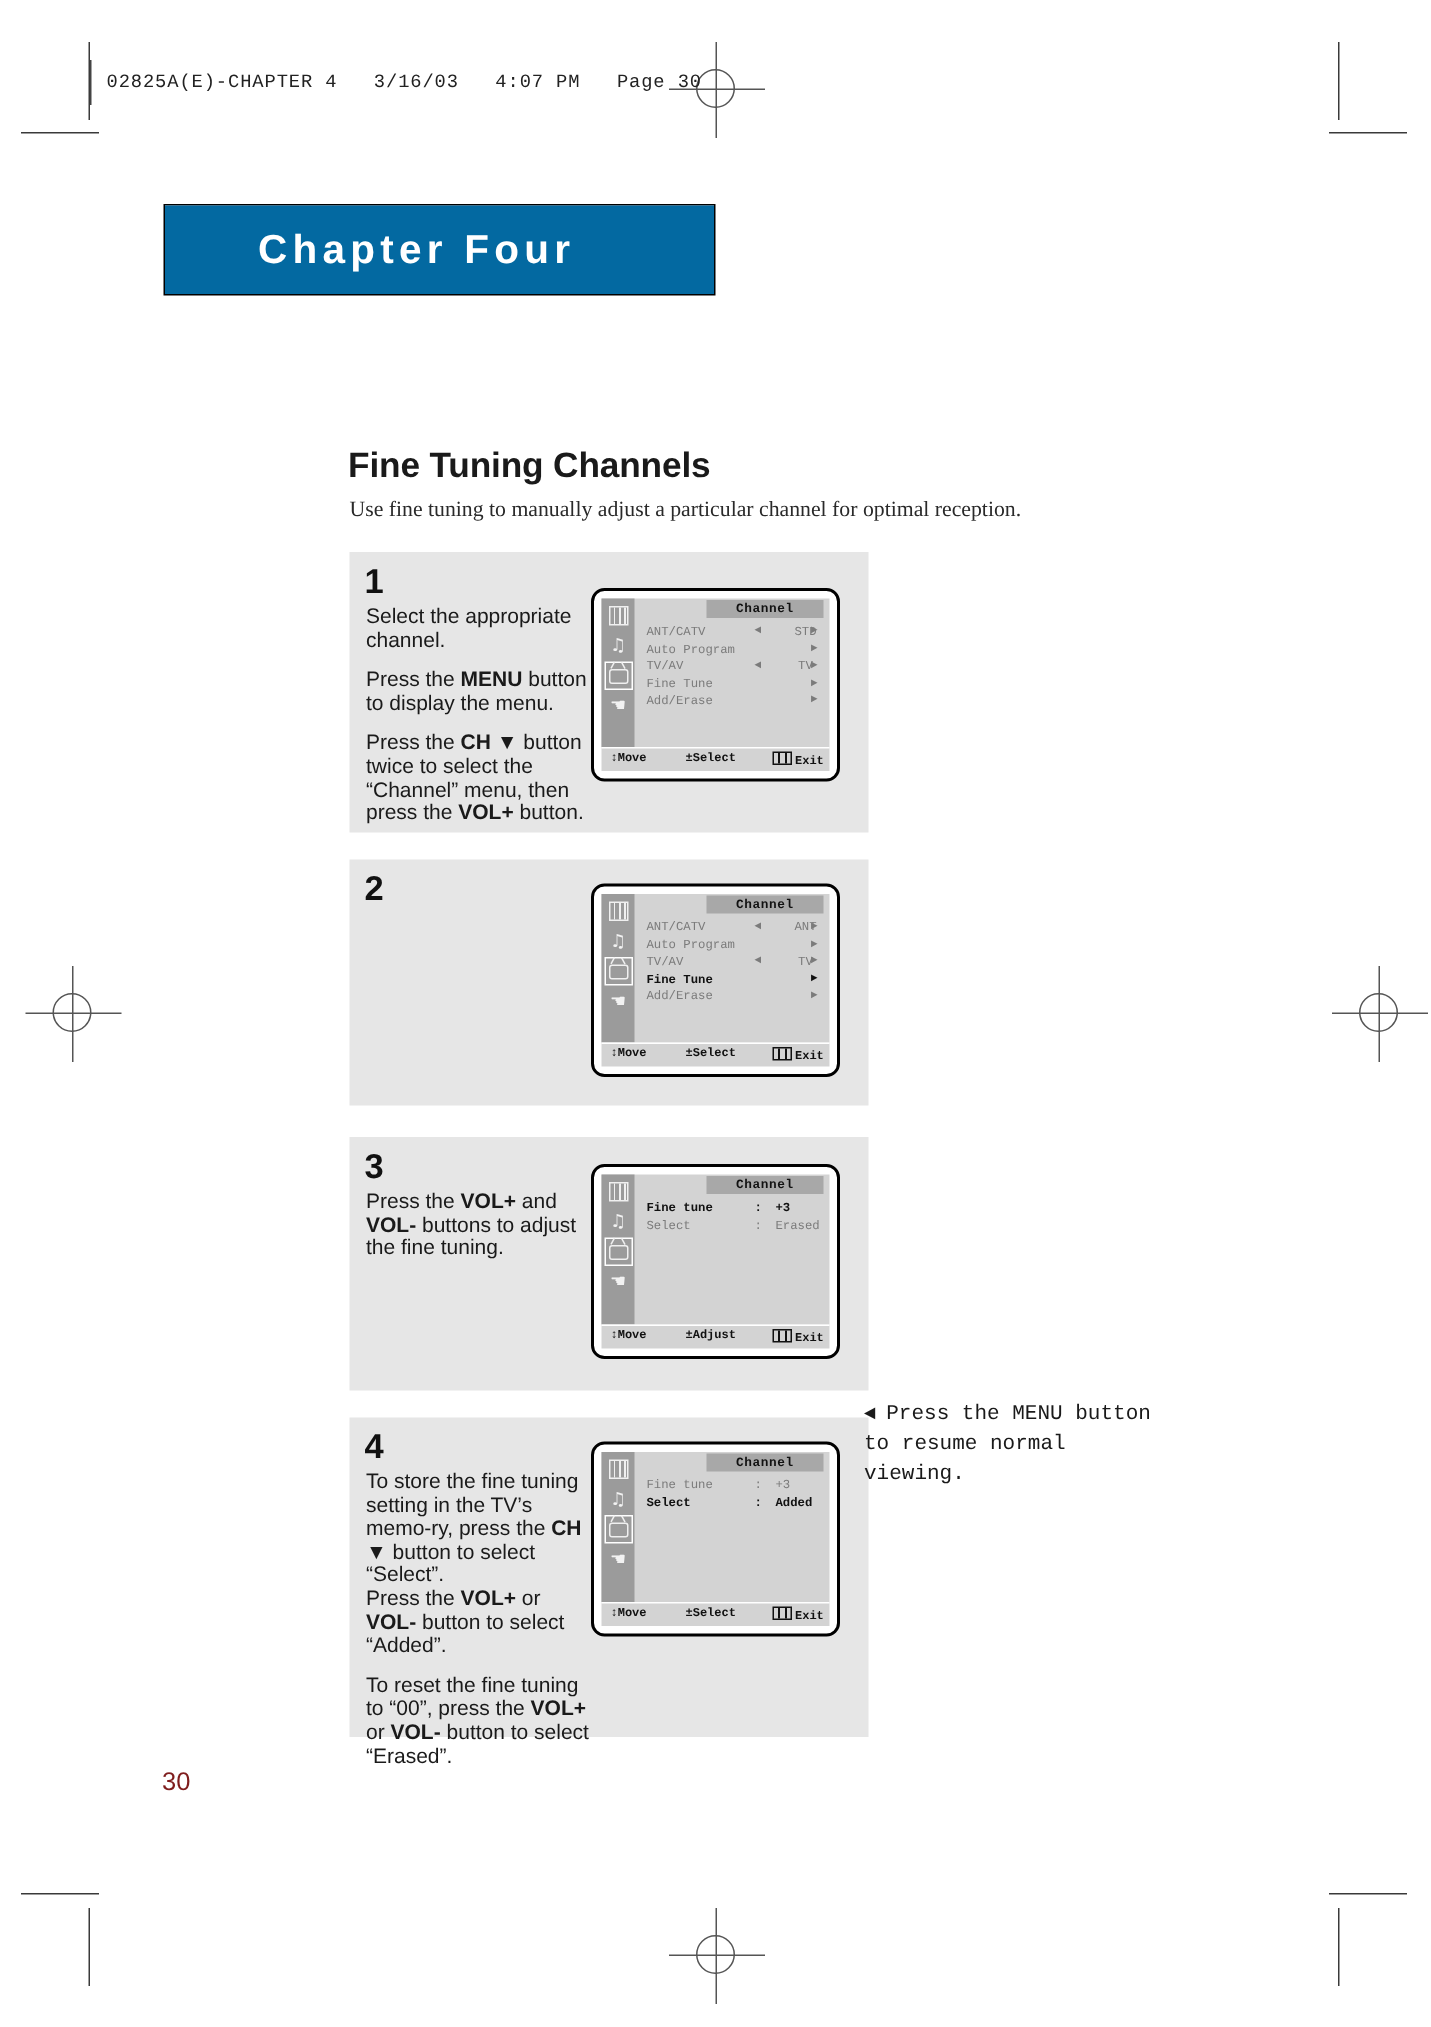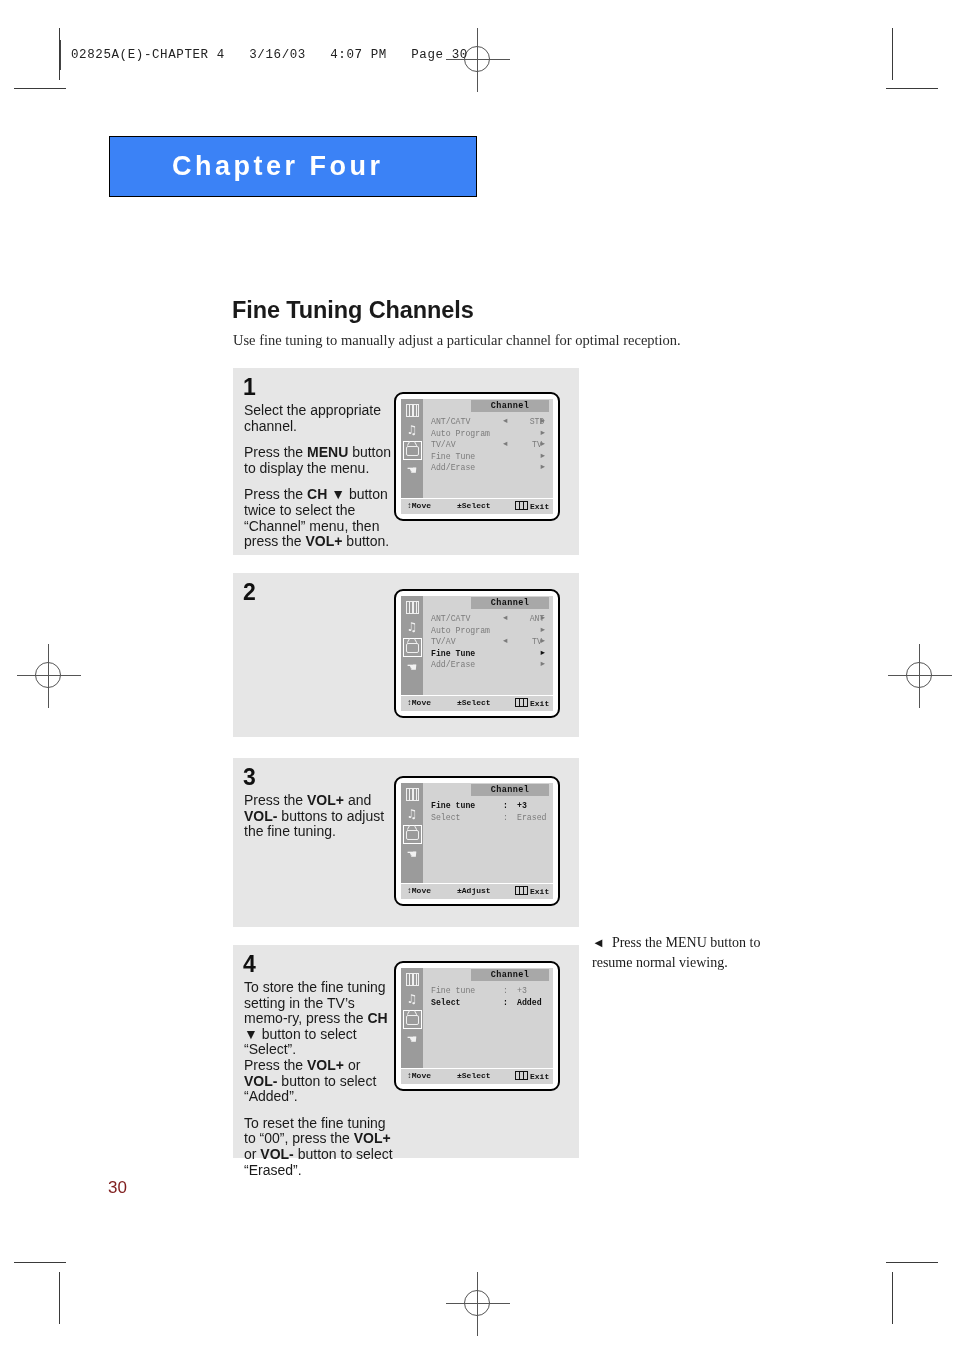--- a/index.html
+++ b/index.html
@@ -70,21 +70,21 @@
   .chapter-box {
     position: absolute;
     left: 109px;
     top: 136px;
     width: 368px;
     border: 1px solid #000;
     box-sizing: border-box;
     background: #fff;
   }
   .chapter-title {
-    background: #3b82f6;
+    background: #0369a1;
     color: #fff;
     font-size: 27px;
     font-weight: bold;
     letter-spacing: 3.5px;
     padding: 14px 0 14px 62px;
     box-sizing: border-box;
     font-family: "Liberation Sans", sans-serif;
   }
   .chapter-sub {
     background: #fff;
@@ -293,24 +293,24 @@
         transparent 3px, #111 3px, #111 4px,
         transparent 4px, transparent 7.5px, #111 7.5px,
         #111 8.5px, transparent 8.5px);
     vertical-align: -1px;
     margin-right: 2px;
   }
 
   
   .side-note {
     position: absolute;
-    left: 592px;
+    left: 576px;
     top: 933px;
     width: 210px;
-    font-family: Liberation Serif, serif;
+    font-family: Liberation Mono, monospace;
     font-size: 14px;
     line-height: 20px;
     color: #1a1a1a;
   }
   .side-note .tri {
     font-size: 13px;
     margin-right: 7px;
   }
 
   

